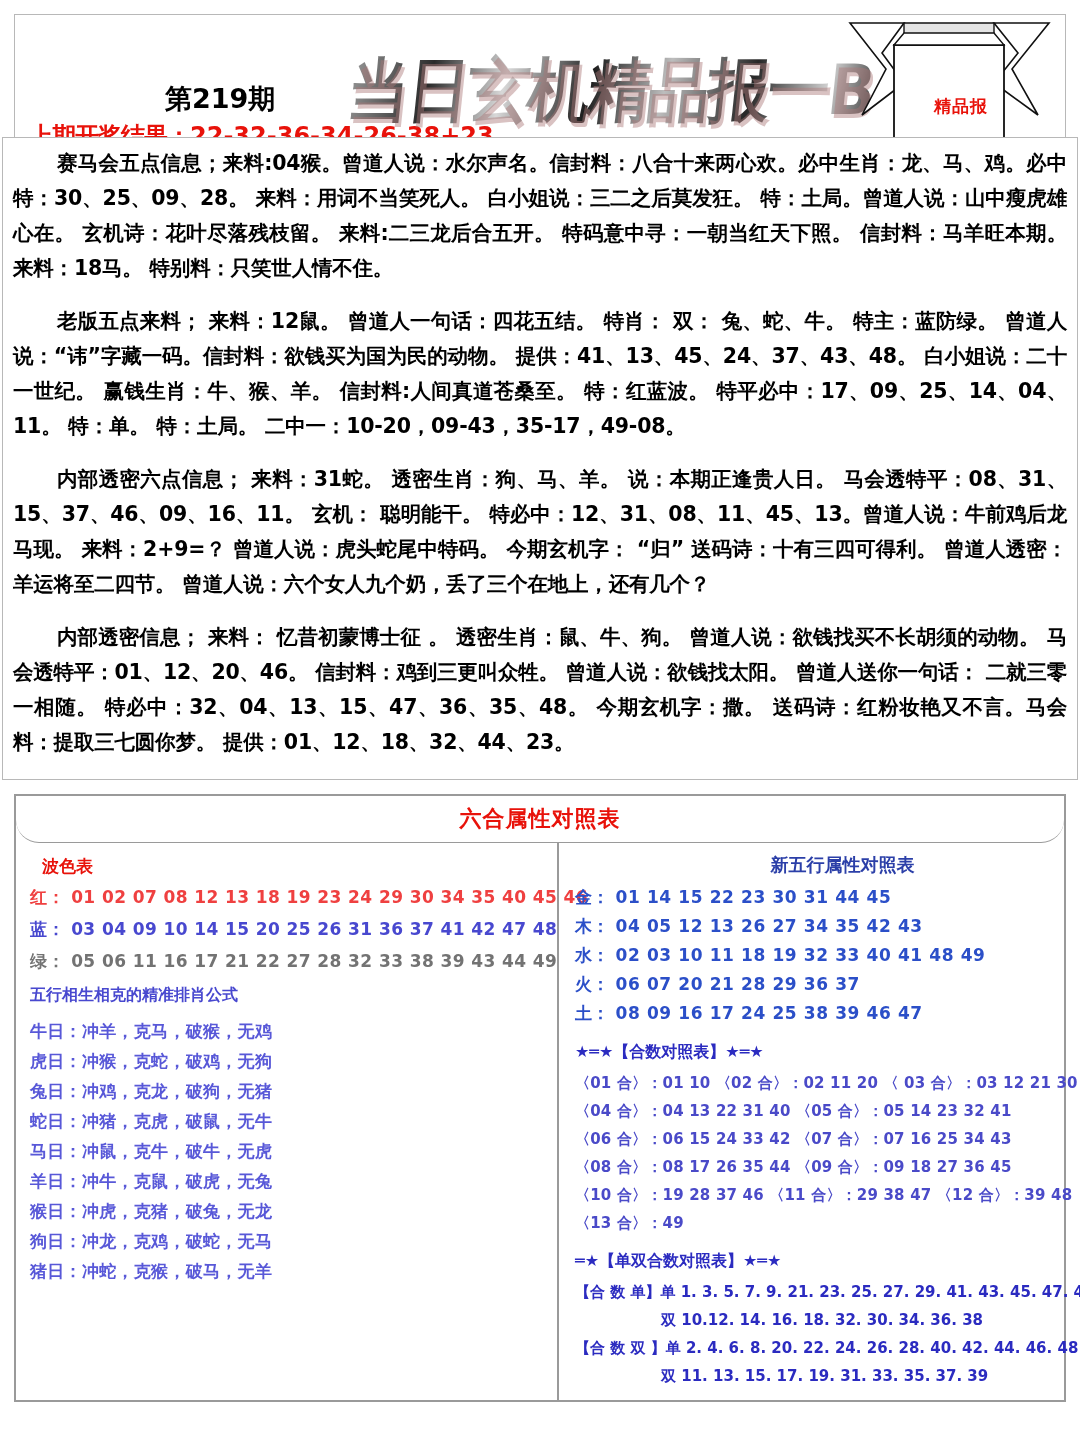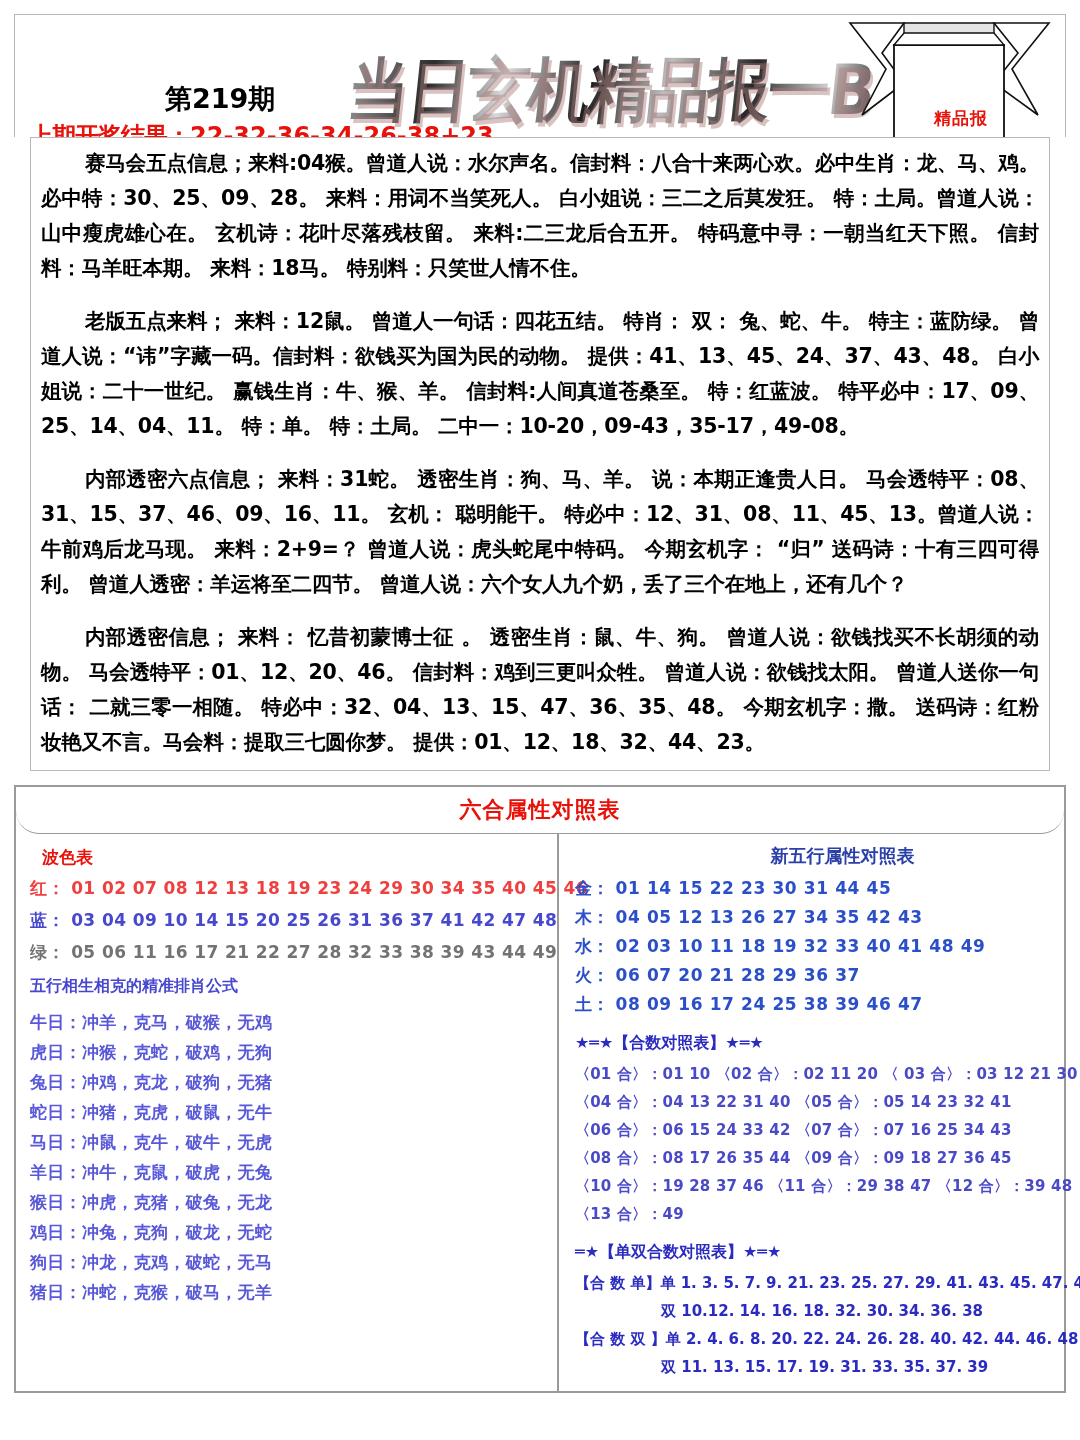--- a/index.html
+++ b/index.html
@@ -103,34 +103,34 @@
     position: absolute;
     right: 8px;
     top: 4px;
     width: 215px;
     height: 140px;
   }
   .ribbon svg { display: block; }
   .ribbon-label {
     position: absolute;
     left: 92px;
-    top: 88px;
+    top: 76px;
     font-size: 17px;
     font-weight: bold;
     color: #e8120a;
     letter-spacing: 1px;
     white-space: nowrap;
   }
 
   
   .body-box {
-    margin: 0 30px;
+    margin: 0 2px;
     border: 1px solid #b8b8b8;
     border-top: 1px solid #b8b8b8;
-    padding: 8px 10px 10px 10px;
+    padding: 8px 10px 19px 10px;
     background: #fff;
     min-height: 582px;
     box-sizing: border-box;
   }
   .para {
     font-size: 20.5px;
     line-height: 35px;
     color: #000;
     text-align: justify;
     font-weight: bold;
@@ -309,21 +309,20 @@
 
         <div class="formula-title">五行相生相克的精准排肖公式</div>
 
         <div class="zodiac-row">牛日：冲羊，克马，破猴，无鸡</div>
         <div class="zodiac-row">虎日：冲猴，克蛇，破鸡，无狗</div>
         <div class="zodiac-row">兔日：冲鸡，克龙，破狗，无猪</div>
         <div class="zodiac-row">蛇日：冲猪，克虎，破鼠，无牛</div>
         <div class="zodiac-row">马日：冲鼠，克牛，破牛，无虎</div>
         <div class="zodiac-row">羊日：冲牛，克鼠，破虎，无兔</div>
         <div class="zodiac-row">猴日：冲虎，克猪，破兔，无龙</div>
-        <div class="zodiac-row">鸡日：冲兔，克狗，破龙，无蛇</div>
         <div class="zodiac-row">狗日：冲龙，克鸡，破蛇，无马</div>
         <div class="zodiac-row">猪日：冲蛇，克猴，破马，无羊</div>
       </div>
 
       <div class="col-right">
         <div class="wx-title">新五行属性对照表</div>
 
         <div class="wx-row">
           <span class="wx-k">金：</span>
           <span>01  14  15  22  23  30  31  44  45</span>

